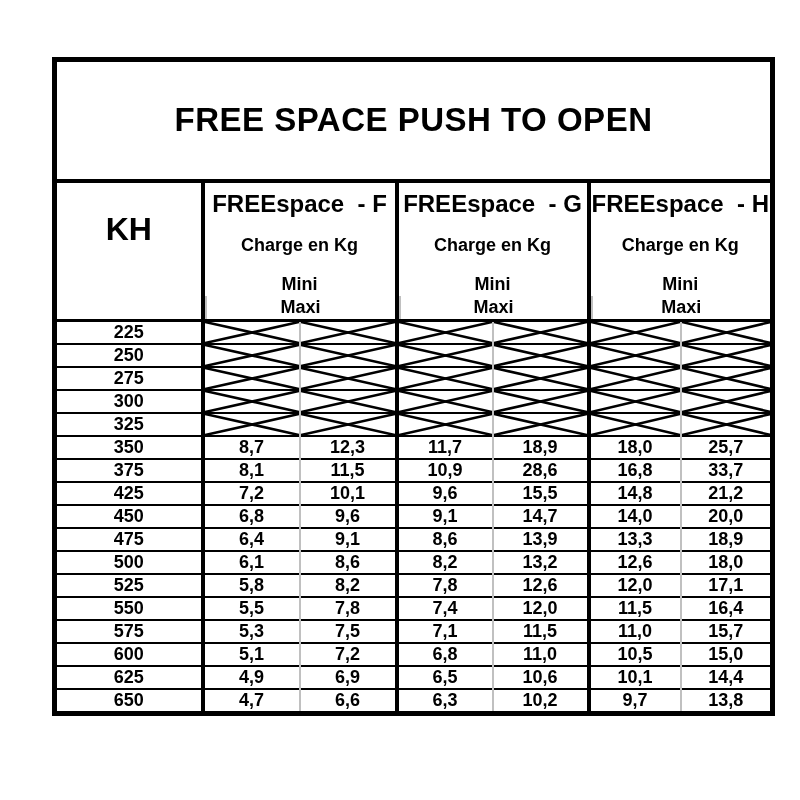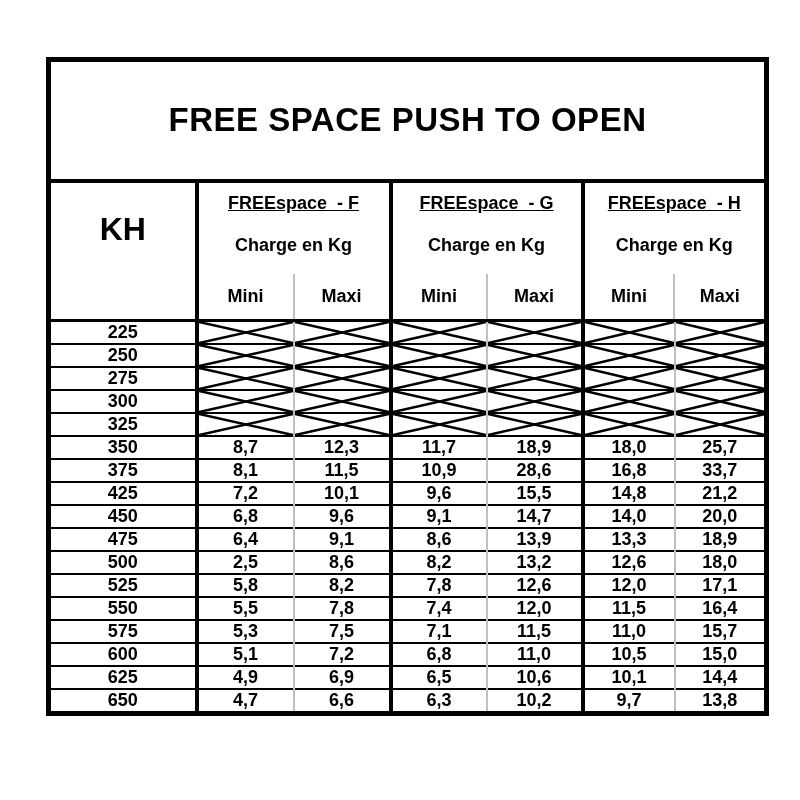--- a/index.html
+++ b/index.html
@@ -2,21 +2,21 @@
 <html><head>
 <meta charset="utf-8">
 <style>
   * { box-sizing: border-box; margin: 0; padding: 0; }
   html, body { width: 800px; height: 800px; background: #ffffff; }
   body { font-family: "Liberation Sans", sans-serif; font-weight: bold; color: #000; }
 
   .page { position: relative; width: 800px; height: 800px; background: #fff; overflow: hidden; }
 
   table.spec-table {
-    position: absolute; left: 46px; top: 57px;
+    position: absolute; left: 52px; top: 57px;
     width: 718px;
     border-collapse: collapse;
     table-layout: fixed;
     border: 5px solid #000;
     background: #fff;
   }
 
   td { padding: 0; }
 
   
@@ -30,24 +30,24 @@
 
   
   .head-row td { border-bottom: 3px solid #000; vertical-align: top; }
   .kh-cell {
     vertical-align: middle; text-align: center;
     padding-top: 28px;
     font-size: 32px;
   }
   .group-cell { border-left: 4px solid #000; }
   .g-name   { height: 34px; display: flex; align-items: center; justify-content: center;
-              font-size: 18px; white-space: pre; padding-top: 8px; text-decoration: underline; }
+              font-size: 24px; white-space: pre; padding-top: 8px; }
   .g-charge { height: 57px; display: flex; align-items: center; justify-content: center;
               font-size: 18px; }
-  .g-minimaxi { height: 45px; display: flex; }
+  .g-minimaxi { height: 45px; display: flex; flex-direction: column; }
   .g-minimaxi .half {
     flex: 1 1 0; display: flex; align-items: center; justify-content: center;
     font-size: 18px;
   }
   .g-minimaxi .half.div { border-left: 2px solid #c0c0c0; }
 
   
   .data-row td {
     height: 21px; line-height: 21px;
     border-top: 2px solid #000;
@@ -355,21 +355,21 @@
     <td class="gstart">6,4</td>
     <td class="gdiv">9,1</td>
     <td class="gstart">8,6</td>
     <td class="gdiv">13,9</td>
     <td class="gstart">13,3</td>
     <td class="gdiv">18,9</td>
   </tr>
 
   <tr class="data-row">
     <td>500</td>
-    <td class="gstart">2,5</td>
+    <td class="gstart">6,1</td>
     <td class="gdiv">8,6</td>
     <td class="gstart">8,2</td>
     <td class="gdiv">13,2</td>
     <td class="gstart">12,6</td>
     <td class="gdiv">18,0</td>
   </tr>
 
   <tr class="data-row">
     <td>525</td>
     <td class="gstart">5,8</td>

